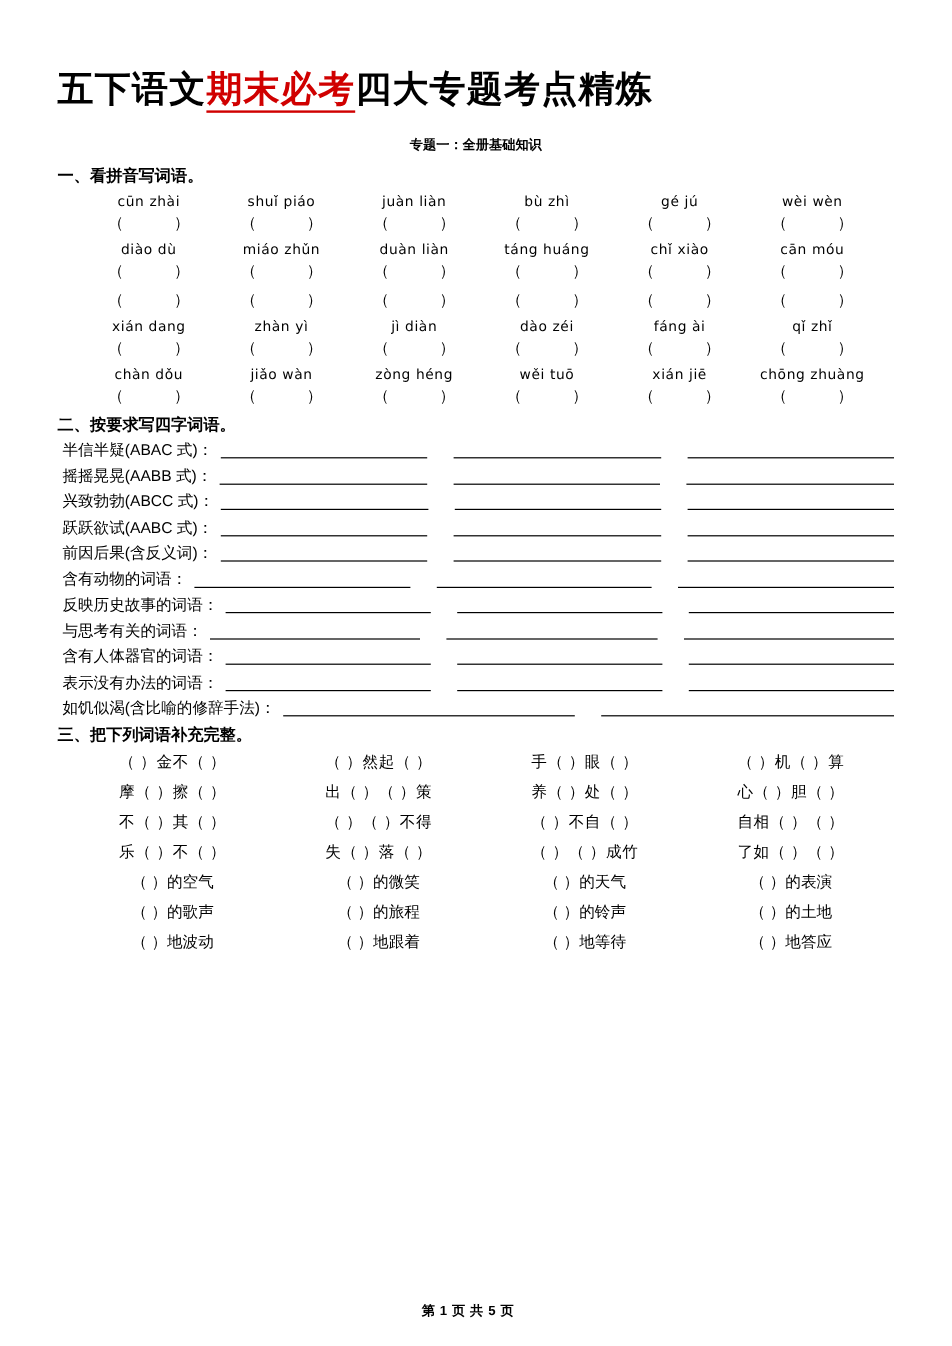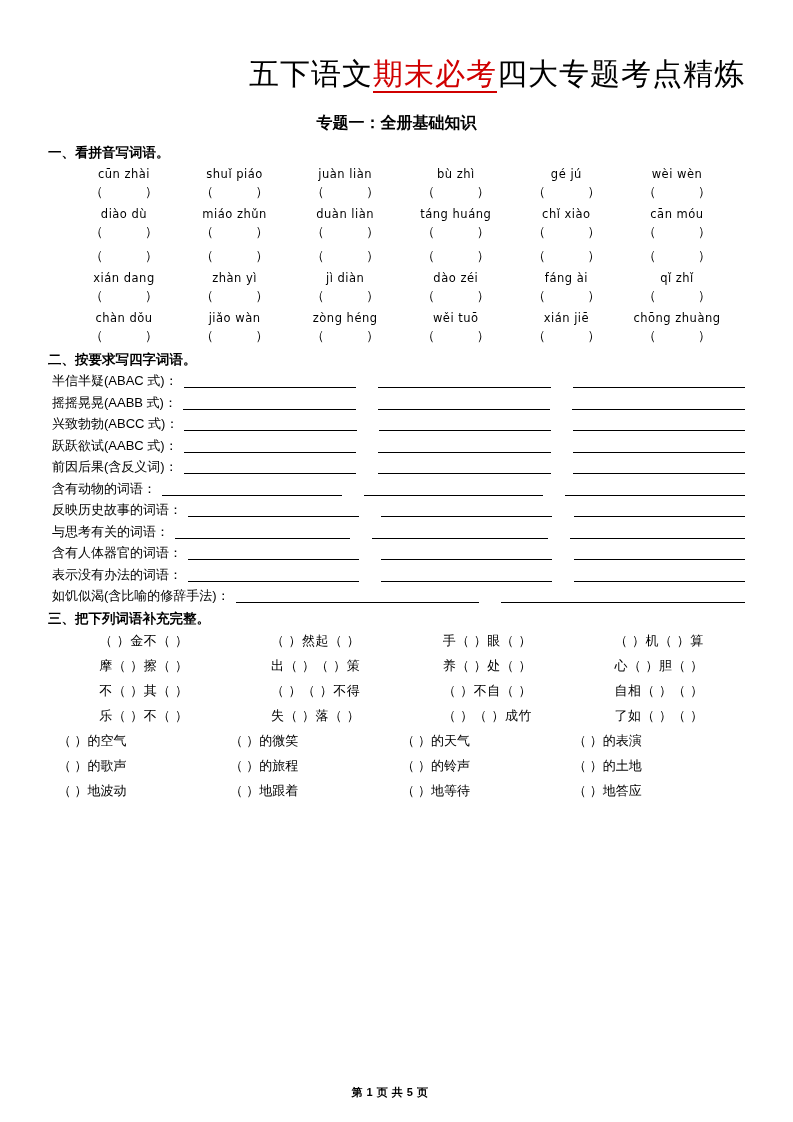--- a/index.html
+++ b/index.html
@@ -18,35 +18,35 @@
   .page {
     width: 793px;
     height: 1122px;
     box-sizing: border-box;
     padding: 40px 48px 20px 48px;
     position: relative;
   }
 
   
   .doc-title {
-    text-align: right;
+    text-align: left;
     font-size: 30px;
-    font-weight: normal;
+    font-weight: bold;
     letter-spacing: 1px;
     margin: 14px 0 6px 0;
     white-space: nowrap;
   }
   .doc-title .hl {
     color: #d00000;
     border-bottom: 2px solid #d00000;
     padding-bottom: 1px;
   }
   .doc-subtitle {
     text-align: center;
-    font-size: 16px;
+    font-size: 11px;
     font-weight: bold;
     margin: 18px 0 10px 0;
   }
 
   
   .sec-head {
     font-size: 13.5px;
     font-weight: bold;
     margin: 6px 0 4px 0;
   }
@@ -130,20 +130,21 @@
   .de-grid { margin: 2px 0 0 0; }
   .de-row {
     display: flex;
     font-size: 13px;
     margin-bottom: 7px;
     padding-left: 10px;
   }
   .de-row .dcell {
     width: 172px;
     white-space: nowrap;
+    text-align: center;
   }
 
   
   .footer {
     position: absolute;
     left: 0;
     right: 13px;
     bottom: 22px;
     text-align: center;
     font-size: 11px;

